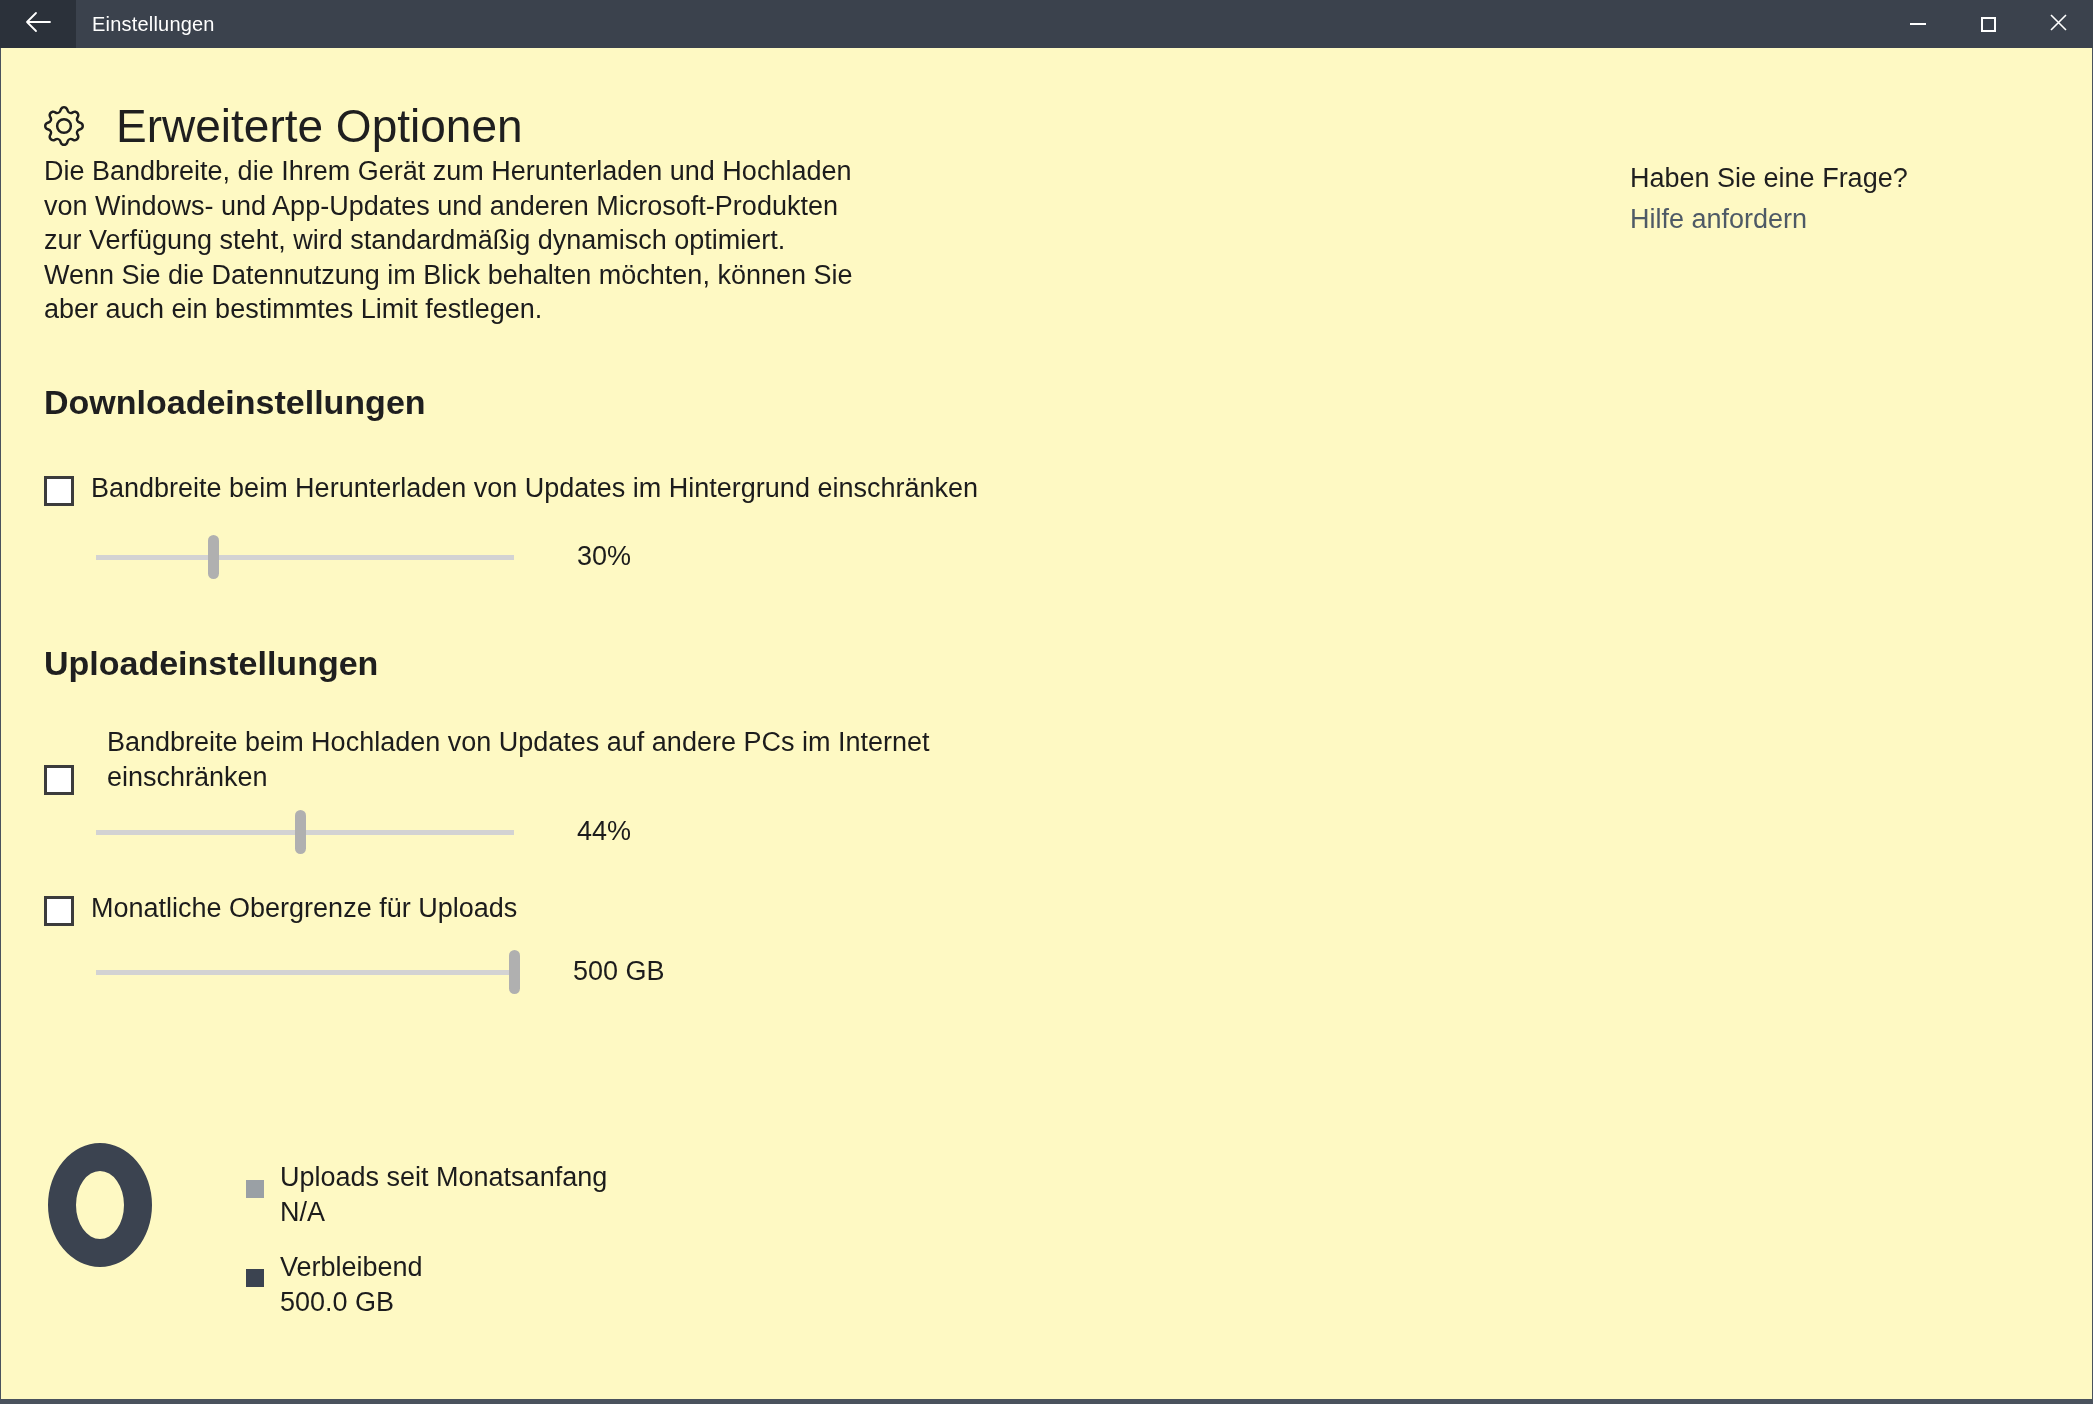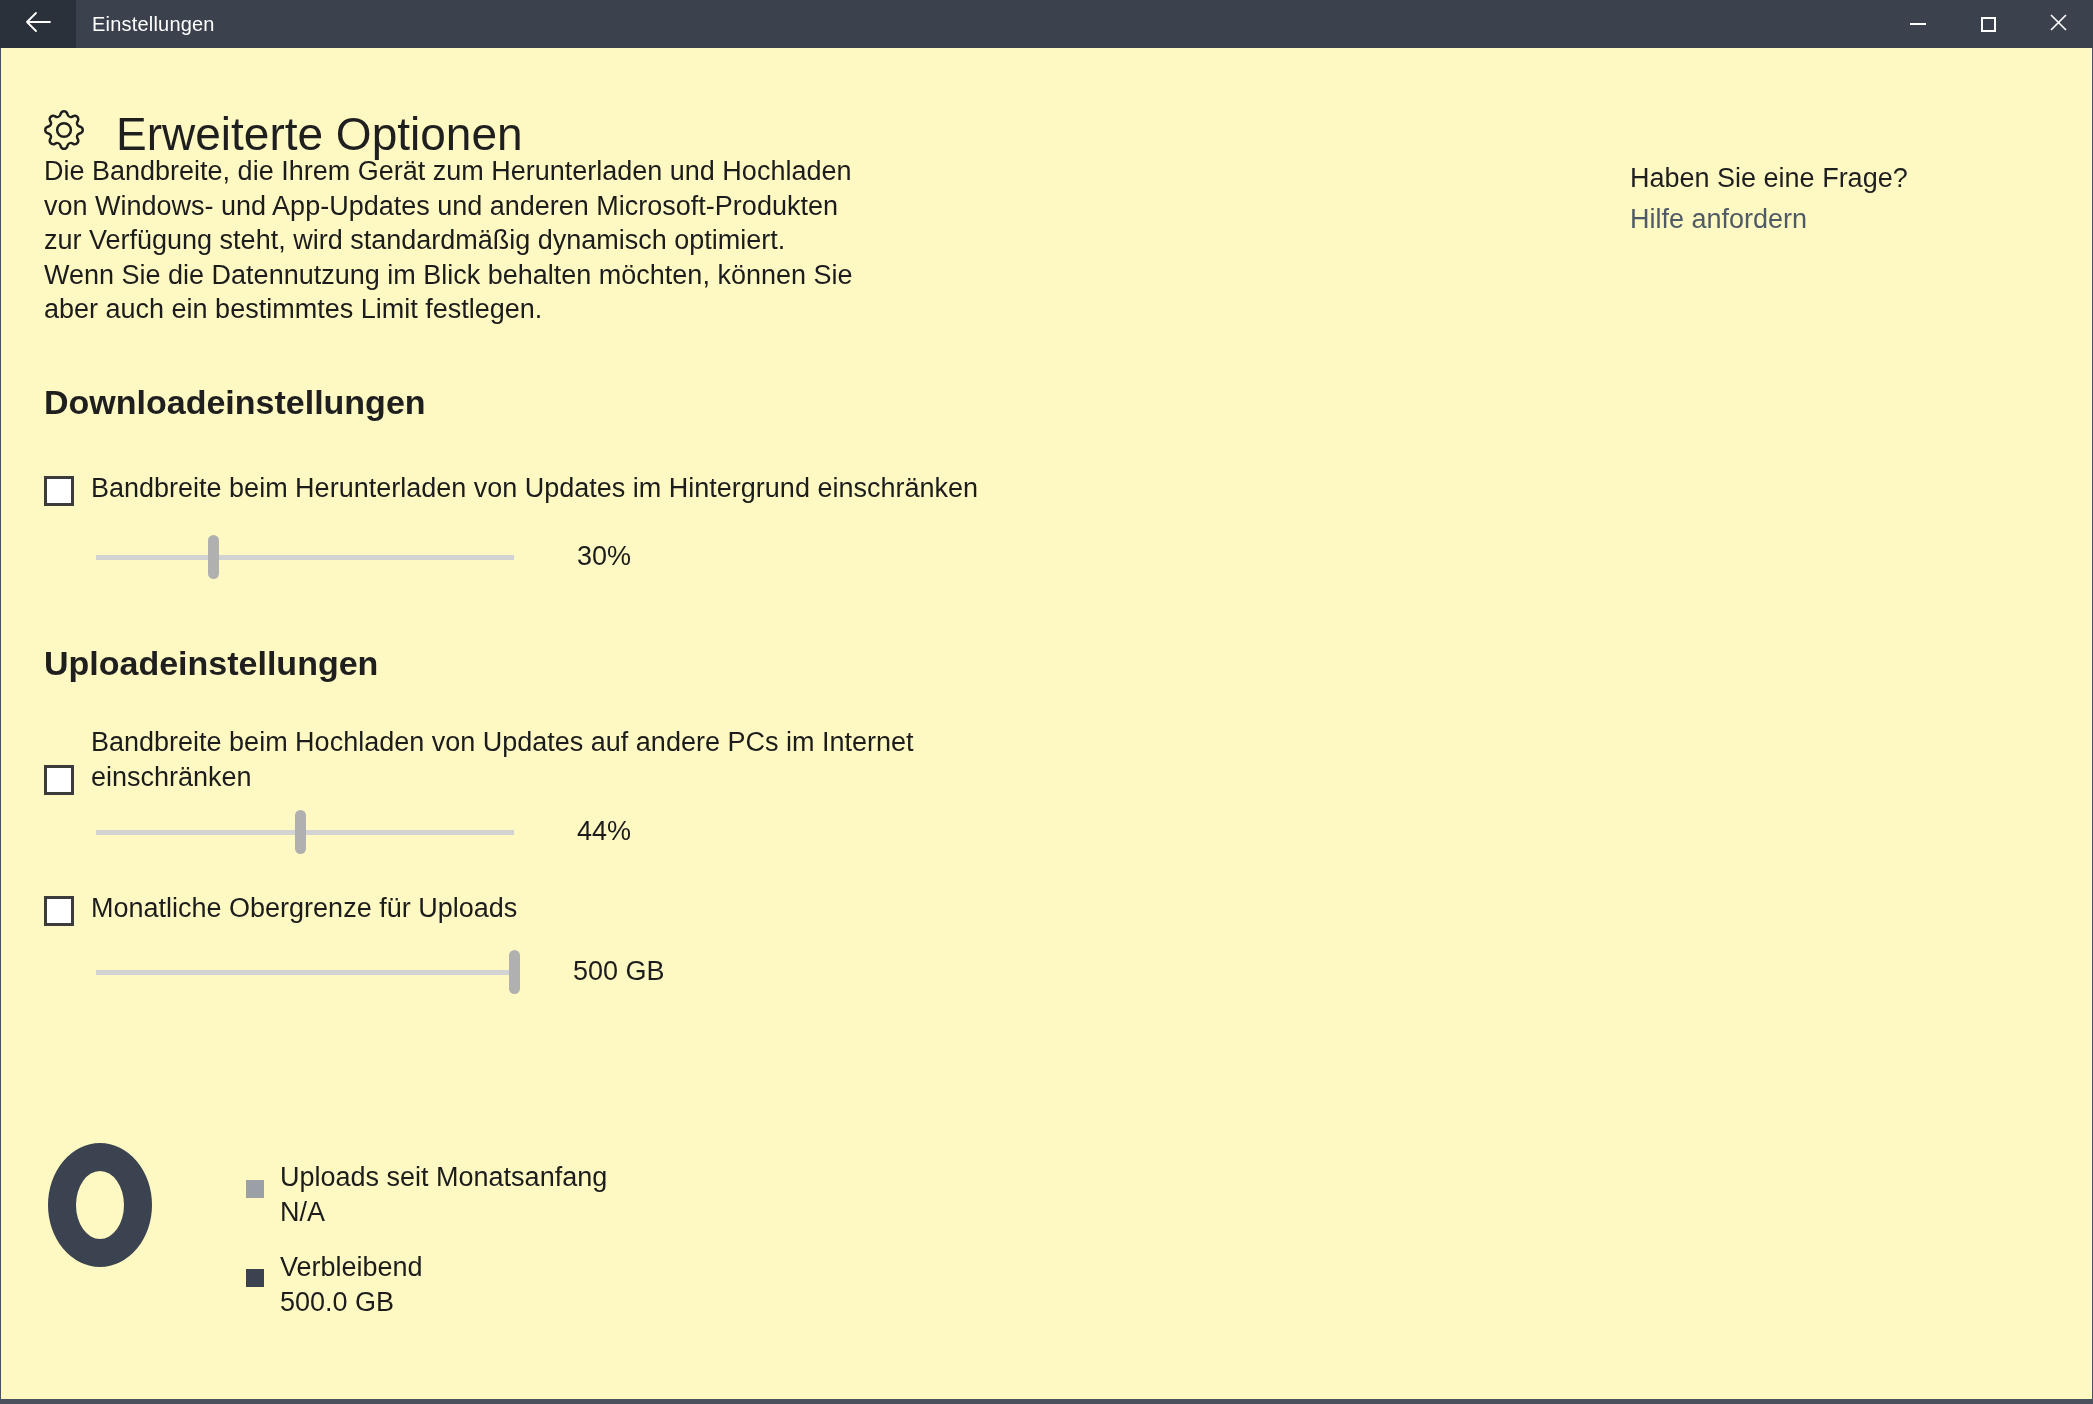--- a/index.html
+++ b/index.html
@@ -32,21 +32,21 @@
   .max-glyph { width:15px; height:15px; border:2px solid #ffffff; }
 
   
   .frame-left  { position:absolute; left:0; top:48px; width:1px; height:1356px; background:#4a525d; }
   .frame-right { position:absolute; right:0; top:48px; width:1px; height:1356px; background:#4a525d; }
   .frame-bottom{ position:absolute; left:0; top:1399px; width:2093px; height:5px; background:#4a525d; }
 
   
   .page-header { position:absolute; left:44px; top:99px; display:flex; align-items:center; }
   .gear { width:40px; height:40px; margin-right:32px; }
-  .page-title { font-size:46px; font-weight:300; color:#1f1f1f;margin-top:8px; }
+  .page-title { font-size:46px; font-weight:300; color:#1f1f1f; }
 
   .description {
     position:absolute; left:44px; top:154px;
     font-size:27px; line-height:34.5px; white-space:pre-line; color:#1c1c1c;
   }
 
   .section-heading {
     position:absolute; left:44px;
     font-size:34px; font-weight:700; color:#1f1f1f;
   }
@@ -56,21 +56,21 @@
   .checkbox-row { position:absolute; left:44px; display:flex; align-items:flex-end; }
   .checkbox {
     width:30px; height:30px; border:3px solid #3c3c3c; background:#ffffff;
     flex:0 0 auto; cursor:pointer;
   }
   .checkbox-label {
     margin-left:17px; font-size:27px; line-height:35px; white-space:pre-line;
     color:#1c1c1c; margin-top:-2px;
   }
   #cb-row-1 { top:473px; }
-  #cb-row-2 { top:727px; }
+  #cb-row-2 { top:727px;gap:16px; }
   #cb-row-3 { top:893px; }
 
   .slider { position:absolute; left:96px; width:418px; height:44px; }
   .slider-track {
     position:absolute; left:0; top:20px; width:418px; height:5px;
     background:#d3d3d3; cursor:pointer;
   }
   .slider-thumb {
     position:absolute; top:0; width:11px; height:44px; border-radius:6px;
     background:#b0b0b0; cursor:pointer;

